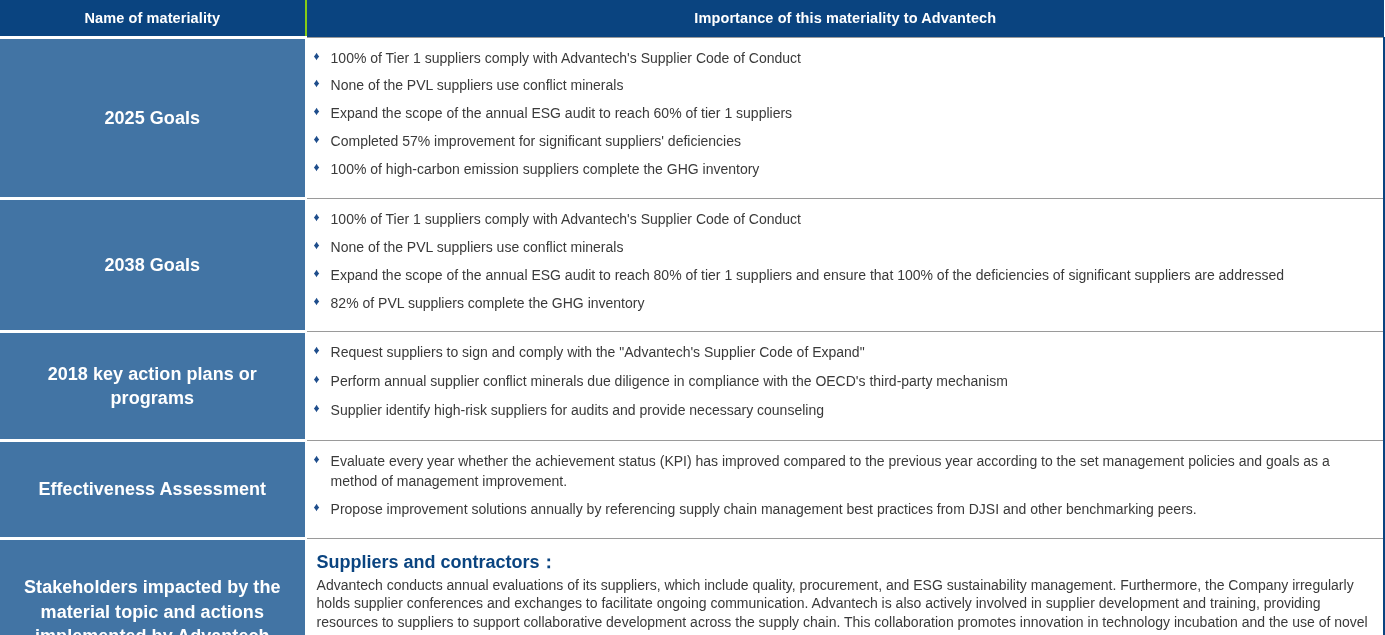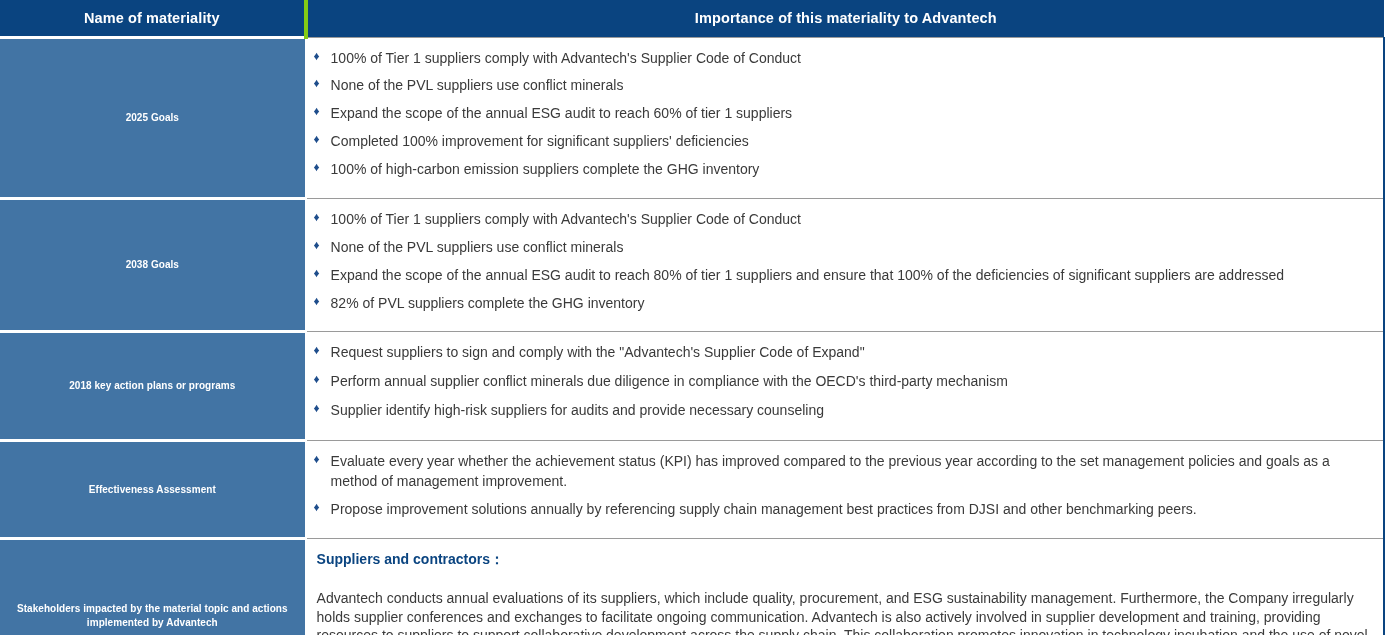--- a/index.html
+++ b/index.html
@@ -28,33 +28,33 @@
     color: #ffffff;
     font-weight: bold;
     font-size: 14.5px;
     text-align: center;
     vertical-align: middle;
     padding: 4px 6px;
     letter-spacing: .1px;
   }
   .th-name {
     width: 259px;
-    border-right: 4px solid #84cc16;
+    border-right: 2px solid #84cc16;
   }
   .th-importance {
     width: 914px;
   }
 
   
   .label-cell {
     width: 259px;
     background: #4274a4;
     color: #ffffff;
     font-weight: bold;
-    font-size: 10px;
+    font-size: 18px;
     line-height: 1.35;
     text-align: center;
     vertical-align: middle;
     padding: 6px 12px;
     border-top: 3px solid #ffffff;
     border-right: 2px solid #ffffff;
     letter-spacing: .05px;
   }
 
   
@@ -92,22 +92,22 @@
 
   
   .row-goals ul.bullets li { margin-bottom: 8px; }
   .row-actions ul.bullets li { margin-bottom: 9px; }
   .row-effect ul.bullets li { margin-bottom: 8px; }
 
   
   .stake-heading {
     color: #0a4480;
     font-weight: bold;
-    font-size: 14px;
-    margin: 0 0 20px 0;
+    font-size: 18px;
+    margin: 0 0 1px 0;
     padding-left: 3px;
     line-height: 1.4;
   }
   .stake-body {
     margin: 0;
     padding-left: 3px;
     font-size: 14px;
     line-height: 1.33;
     color: #3a3a3a;
     text-align: left;
@@ -132,21 +132,21 @@
   </thead>
   <tbody>
 
     <tr class="r1 row-goals">
       <td class="label-cell">2025 Goals</td>
       <td class="content-cell">
         <ul class="bullets">
           <li><span class="bullet-mark">♦</span><span>100% of Tier 1 suppliers comply with Advantech's Supplier Code of Conduct</span></li>
           <li><span class="bullet-mark">♦</span><span>None of the PVL suppliers use conflict minerals</span></li>
           <li><span class="bullet-mark">♦</span><span>Expand the scope of the annual ESG audit to reach 60% of tier 1 suppliers</span></li>
-          <li><span class="bullet-mark">♦</span><span>Completed 100% improvement for significant suppliers' deficiencies</span></li>
+          <li><span class="bullet-mark">♦</span><span>Completed 57% improvement for significant suppliers' deficiencies</span></li>
           <li><span class="bullet-mark">♦</span><span>100% of high-carbon emission suppliers complete the GHG inventory</span></li>
         </ul>
       </td>
     </tr>
 
     <tr class="r2 row-goals">
       <td class="label-cell">2038 Goals</td>
       <td class="content-cell">
         <ul class="bullets">
           <li><span class="bullet-mark">♦</span><span>100% of Tier 1 suppliers comply with Advantech's Supplier Code of Conduct</span></li>

